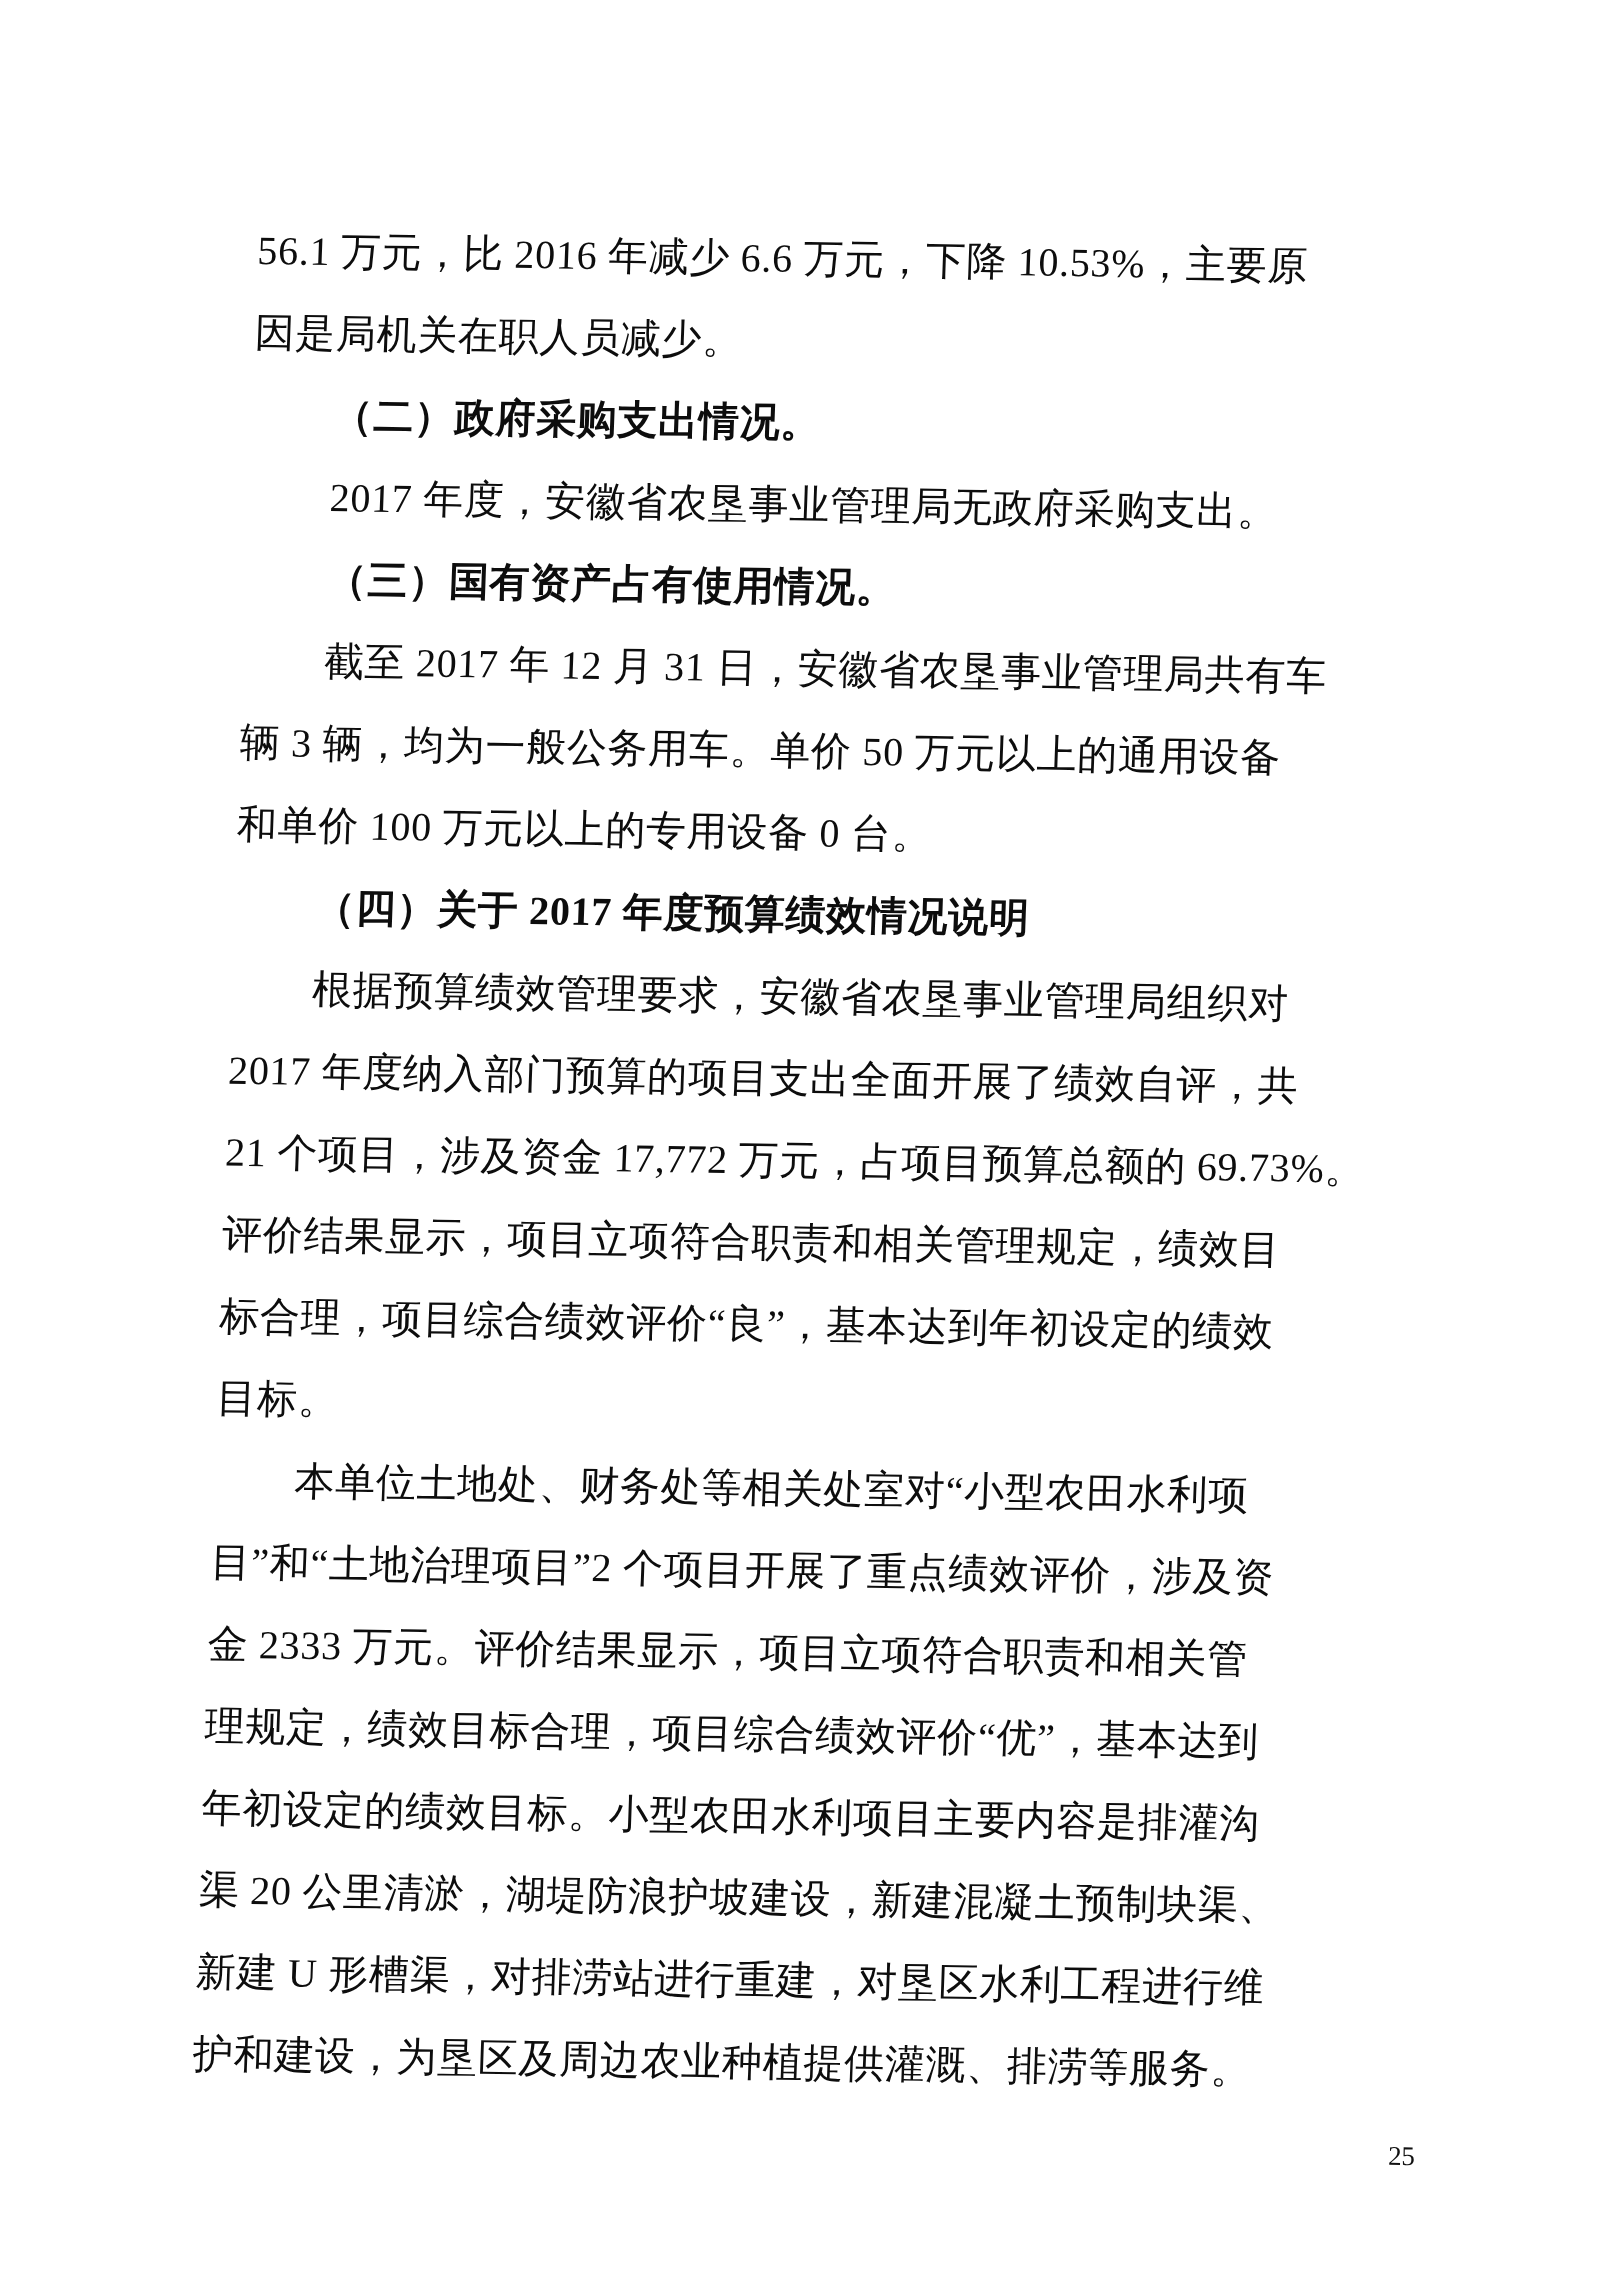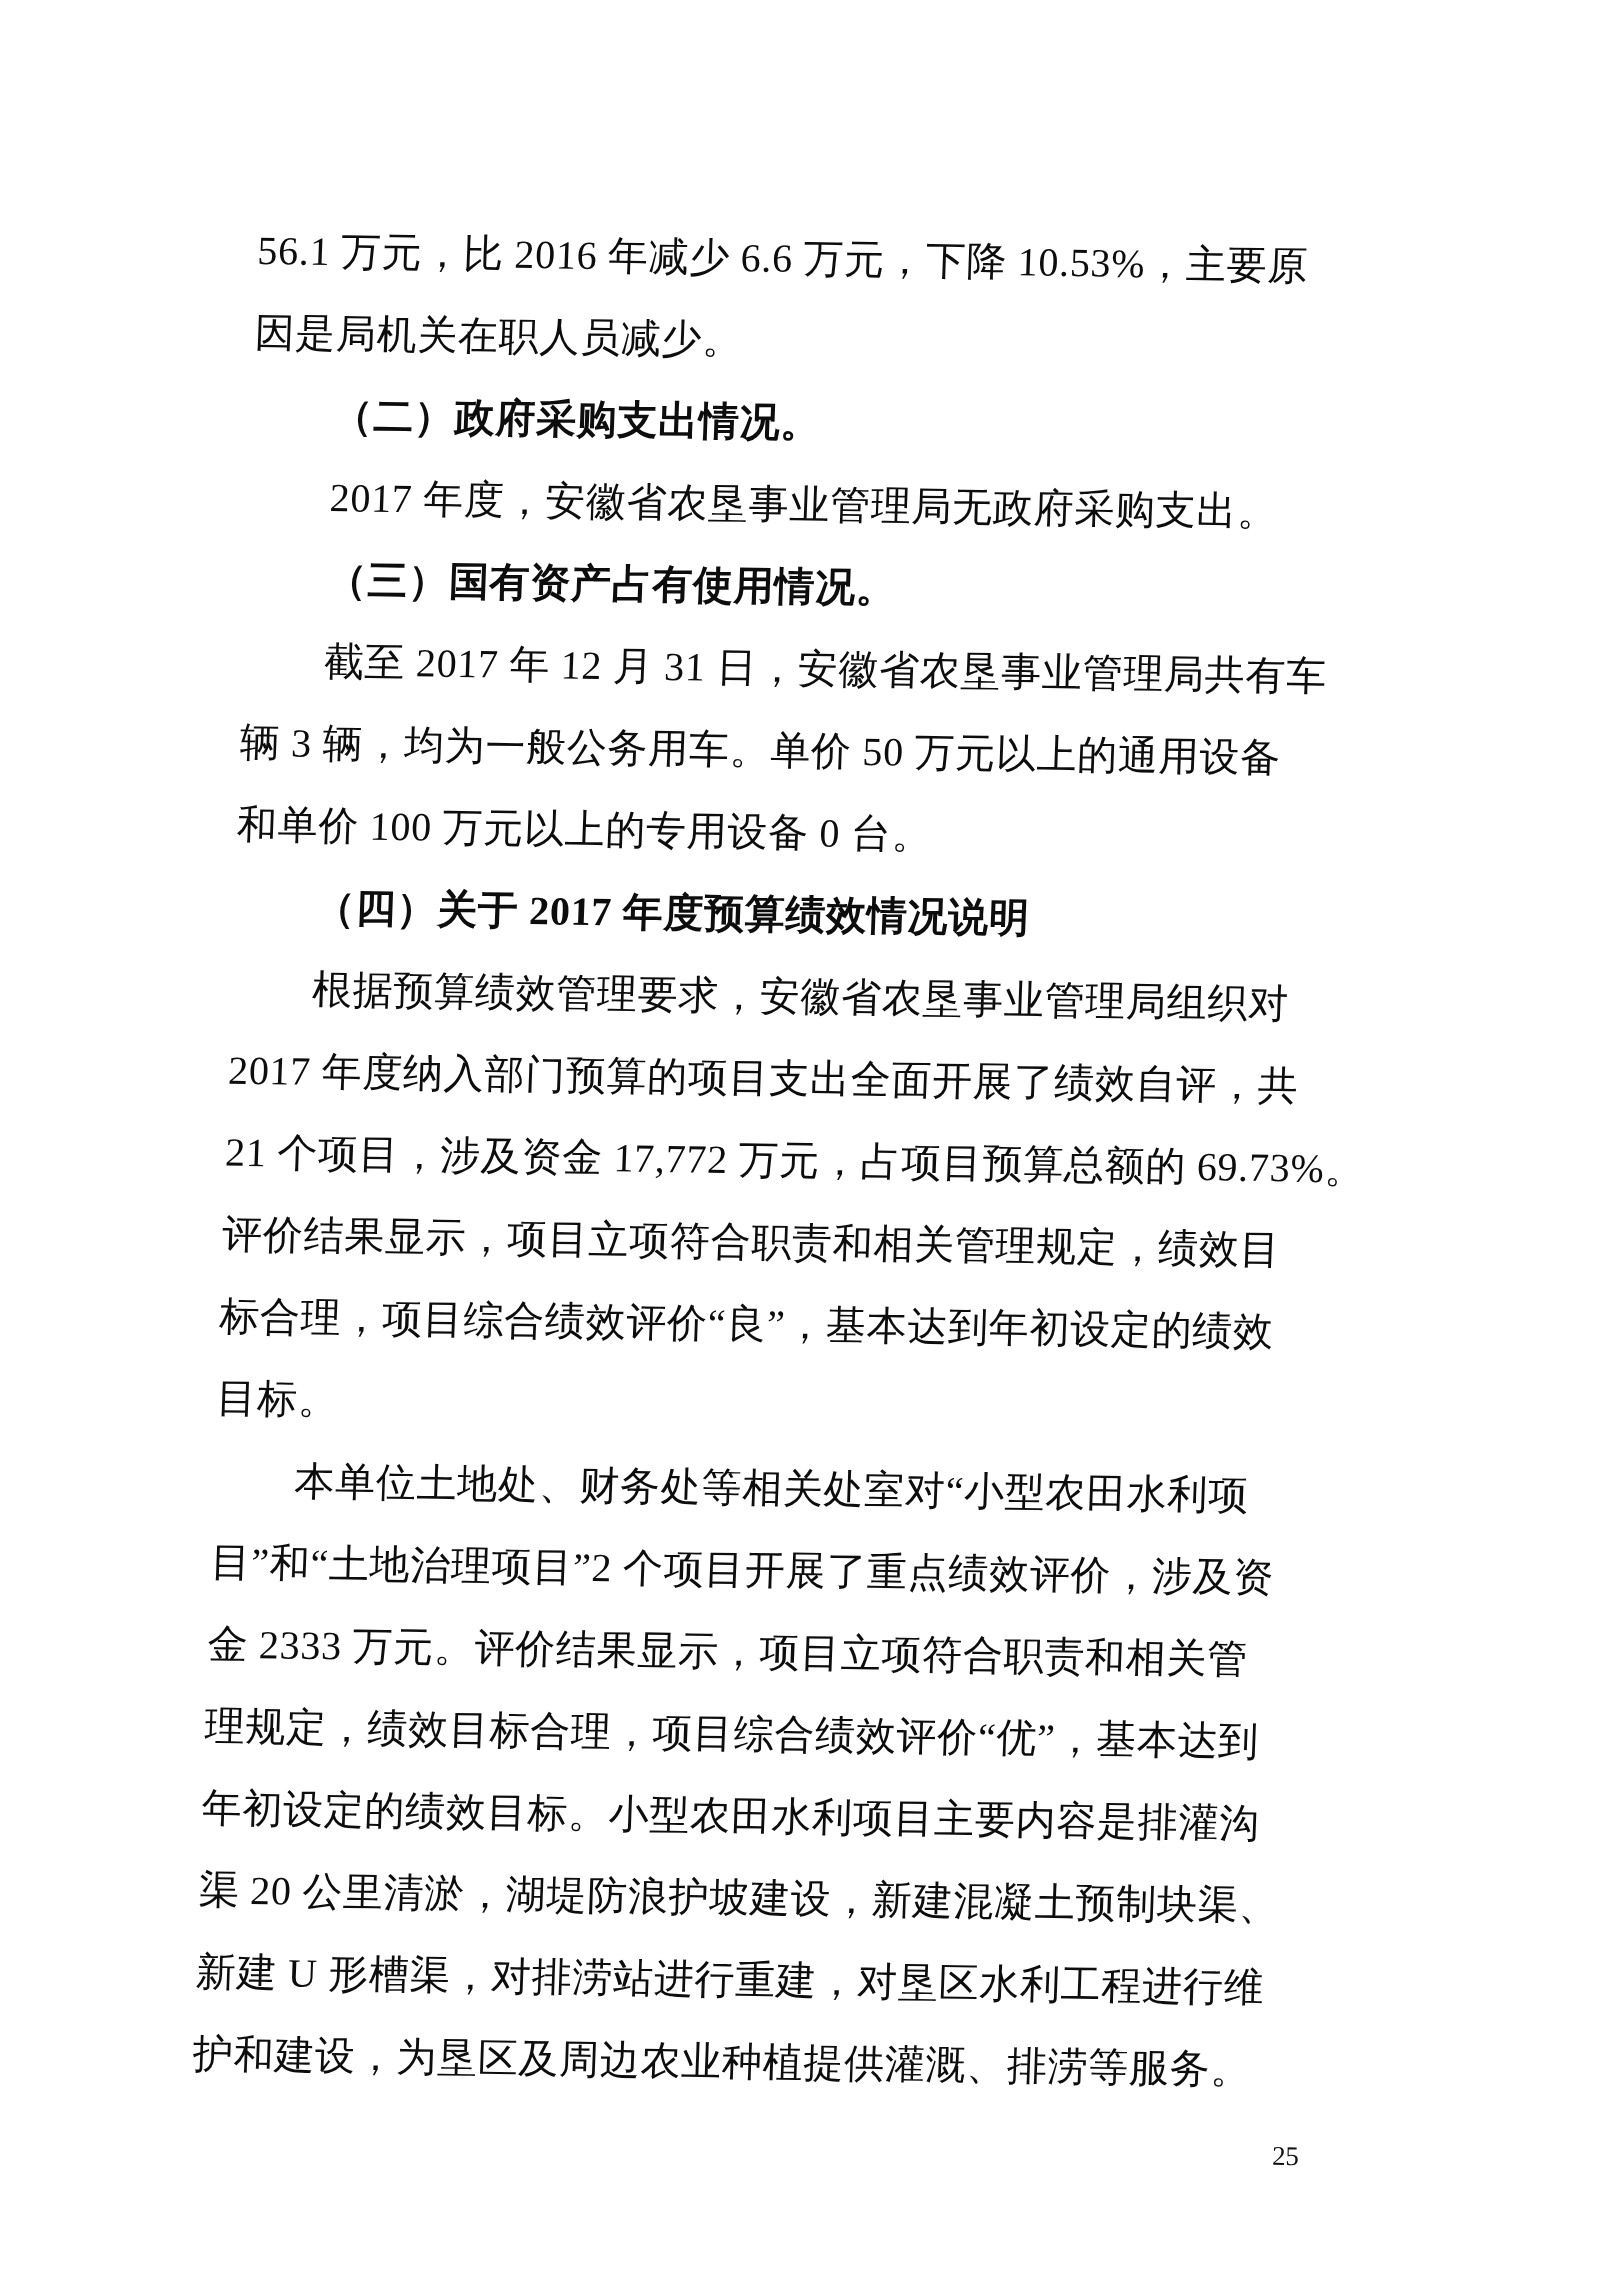--- a/index.html
+++ b/index.html
@@ -30,21 +30,21 @@
   }
   .para { margin: 0; padding: 0; }
   .line {
     white-space: nowrap;
     height: 82px;
   }
   .indent { padding-left: 81px; }
   .heading { font-weight: 700; }
   .page-number {
     position: absolute;
-    left: 1272px;
+    left: 1388px;
     top: 2140px;
     font-size: 27px;
     line-height: 33px;
     transform: rotate(0.85deg);
     color: #111111;
   }
 </style>
 </head>
 <body>
 

